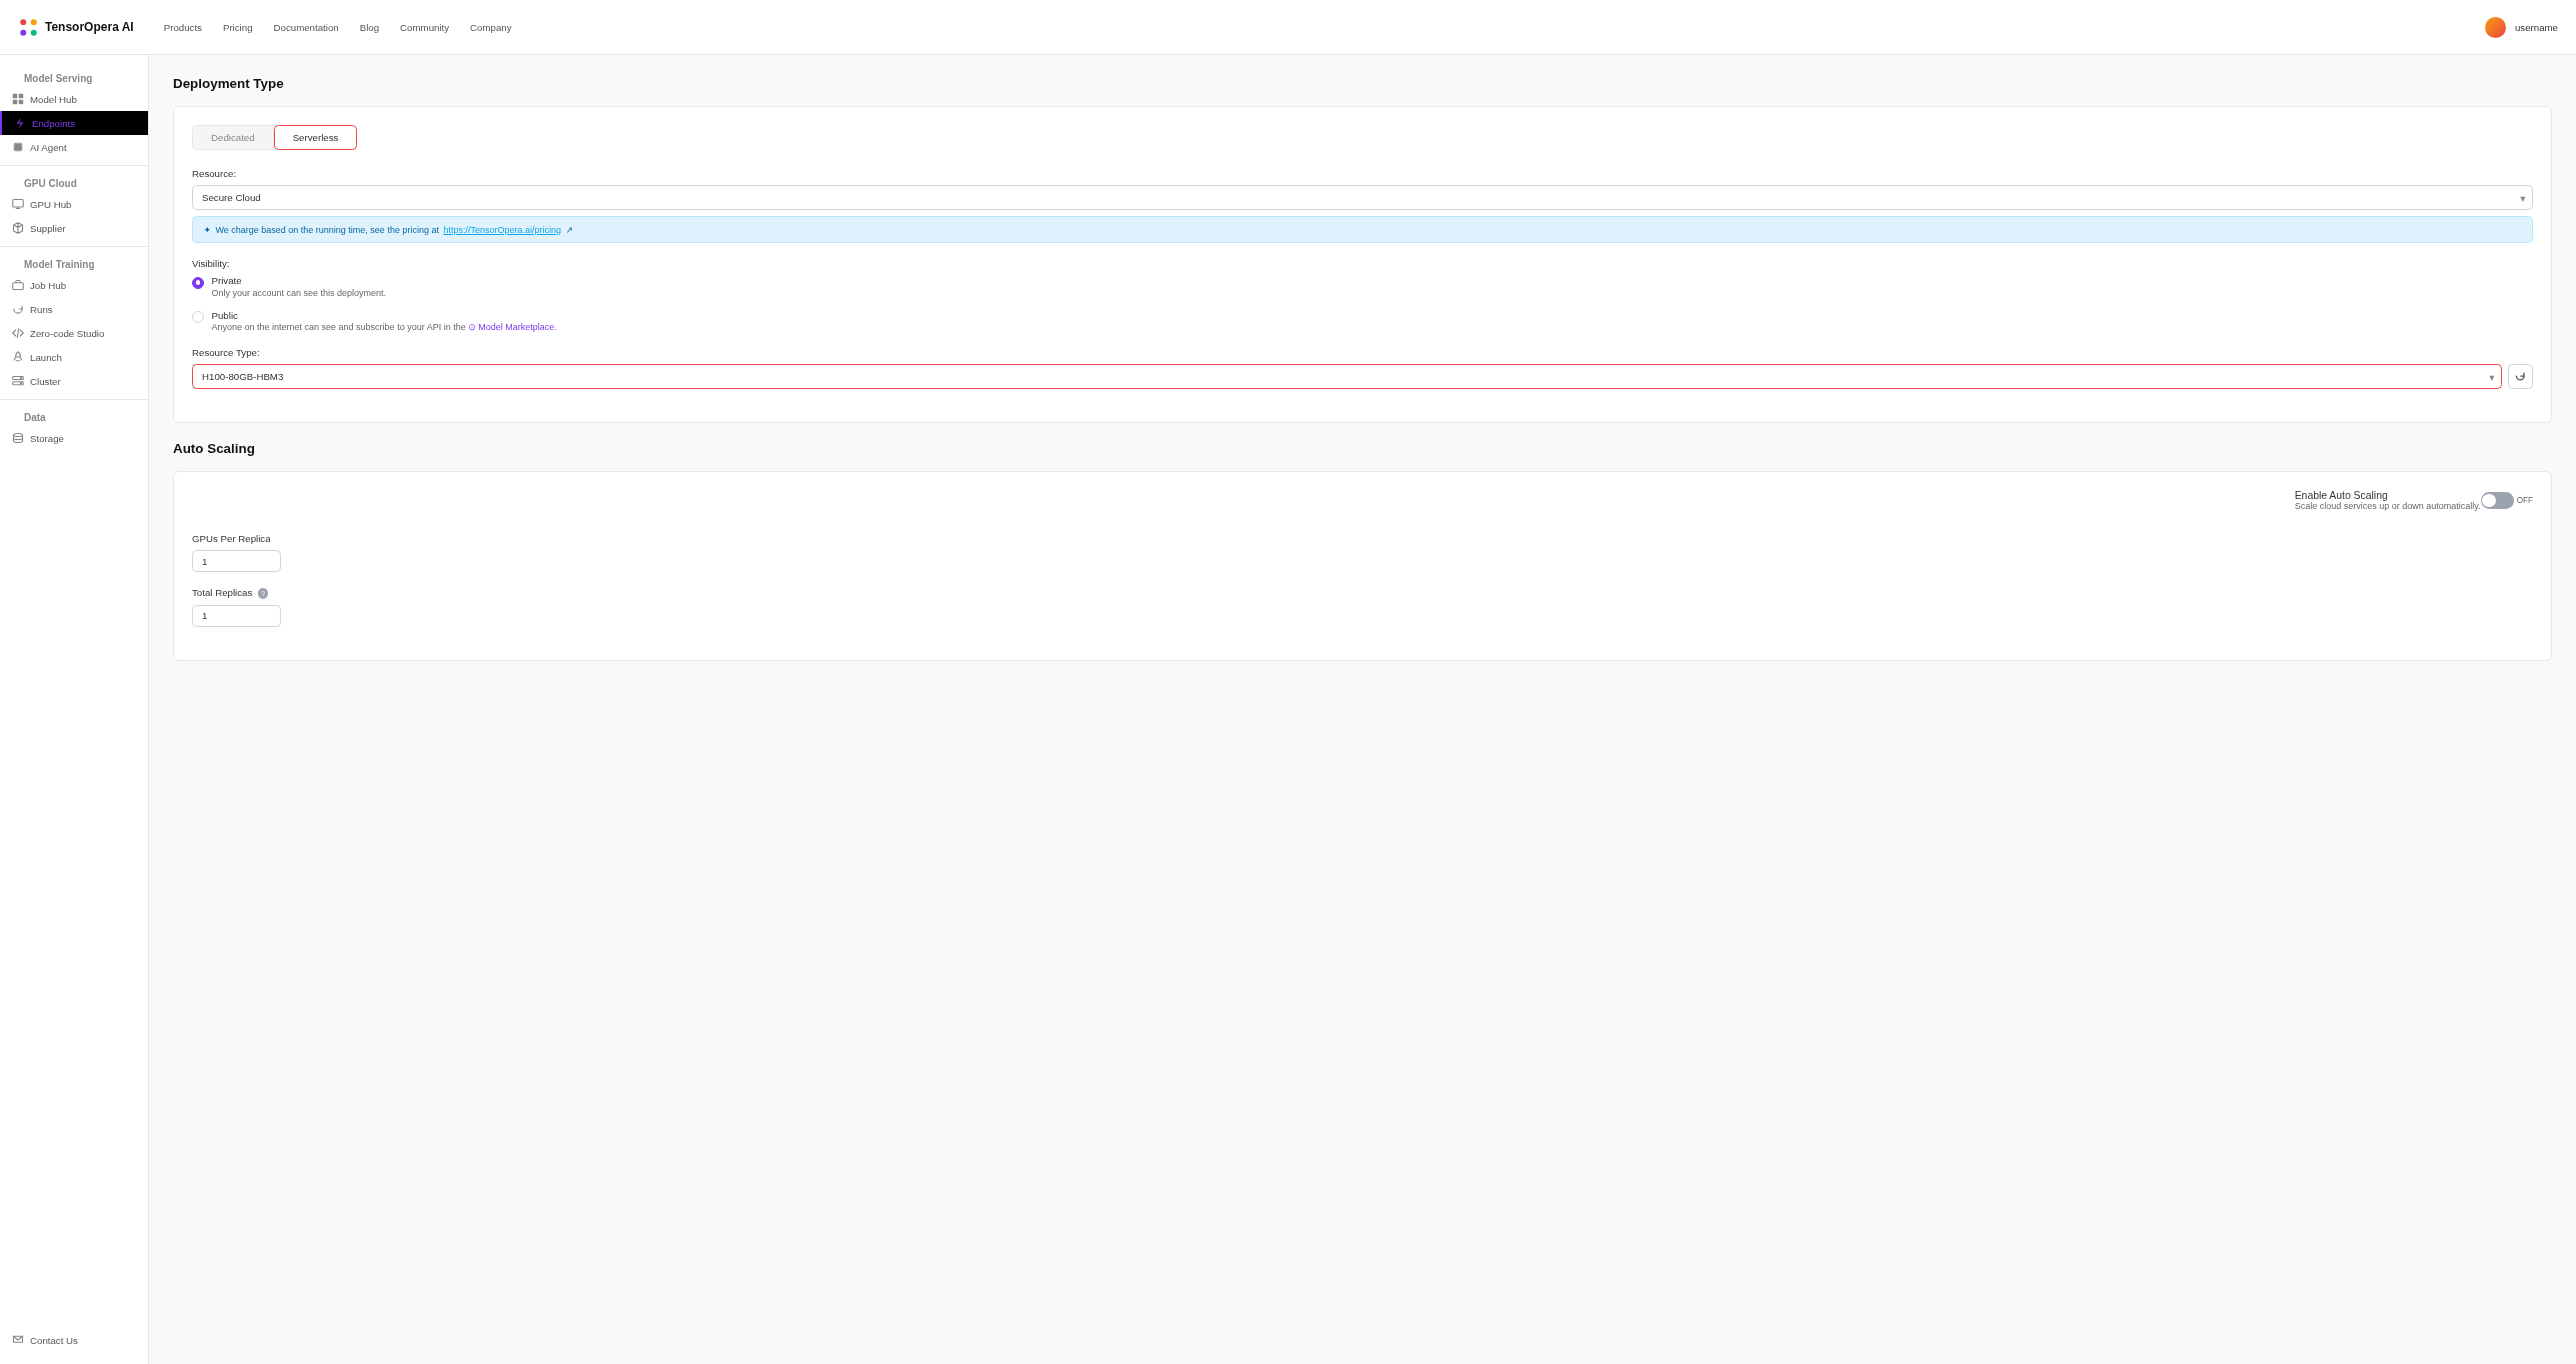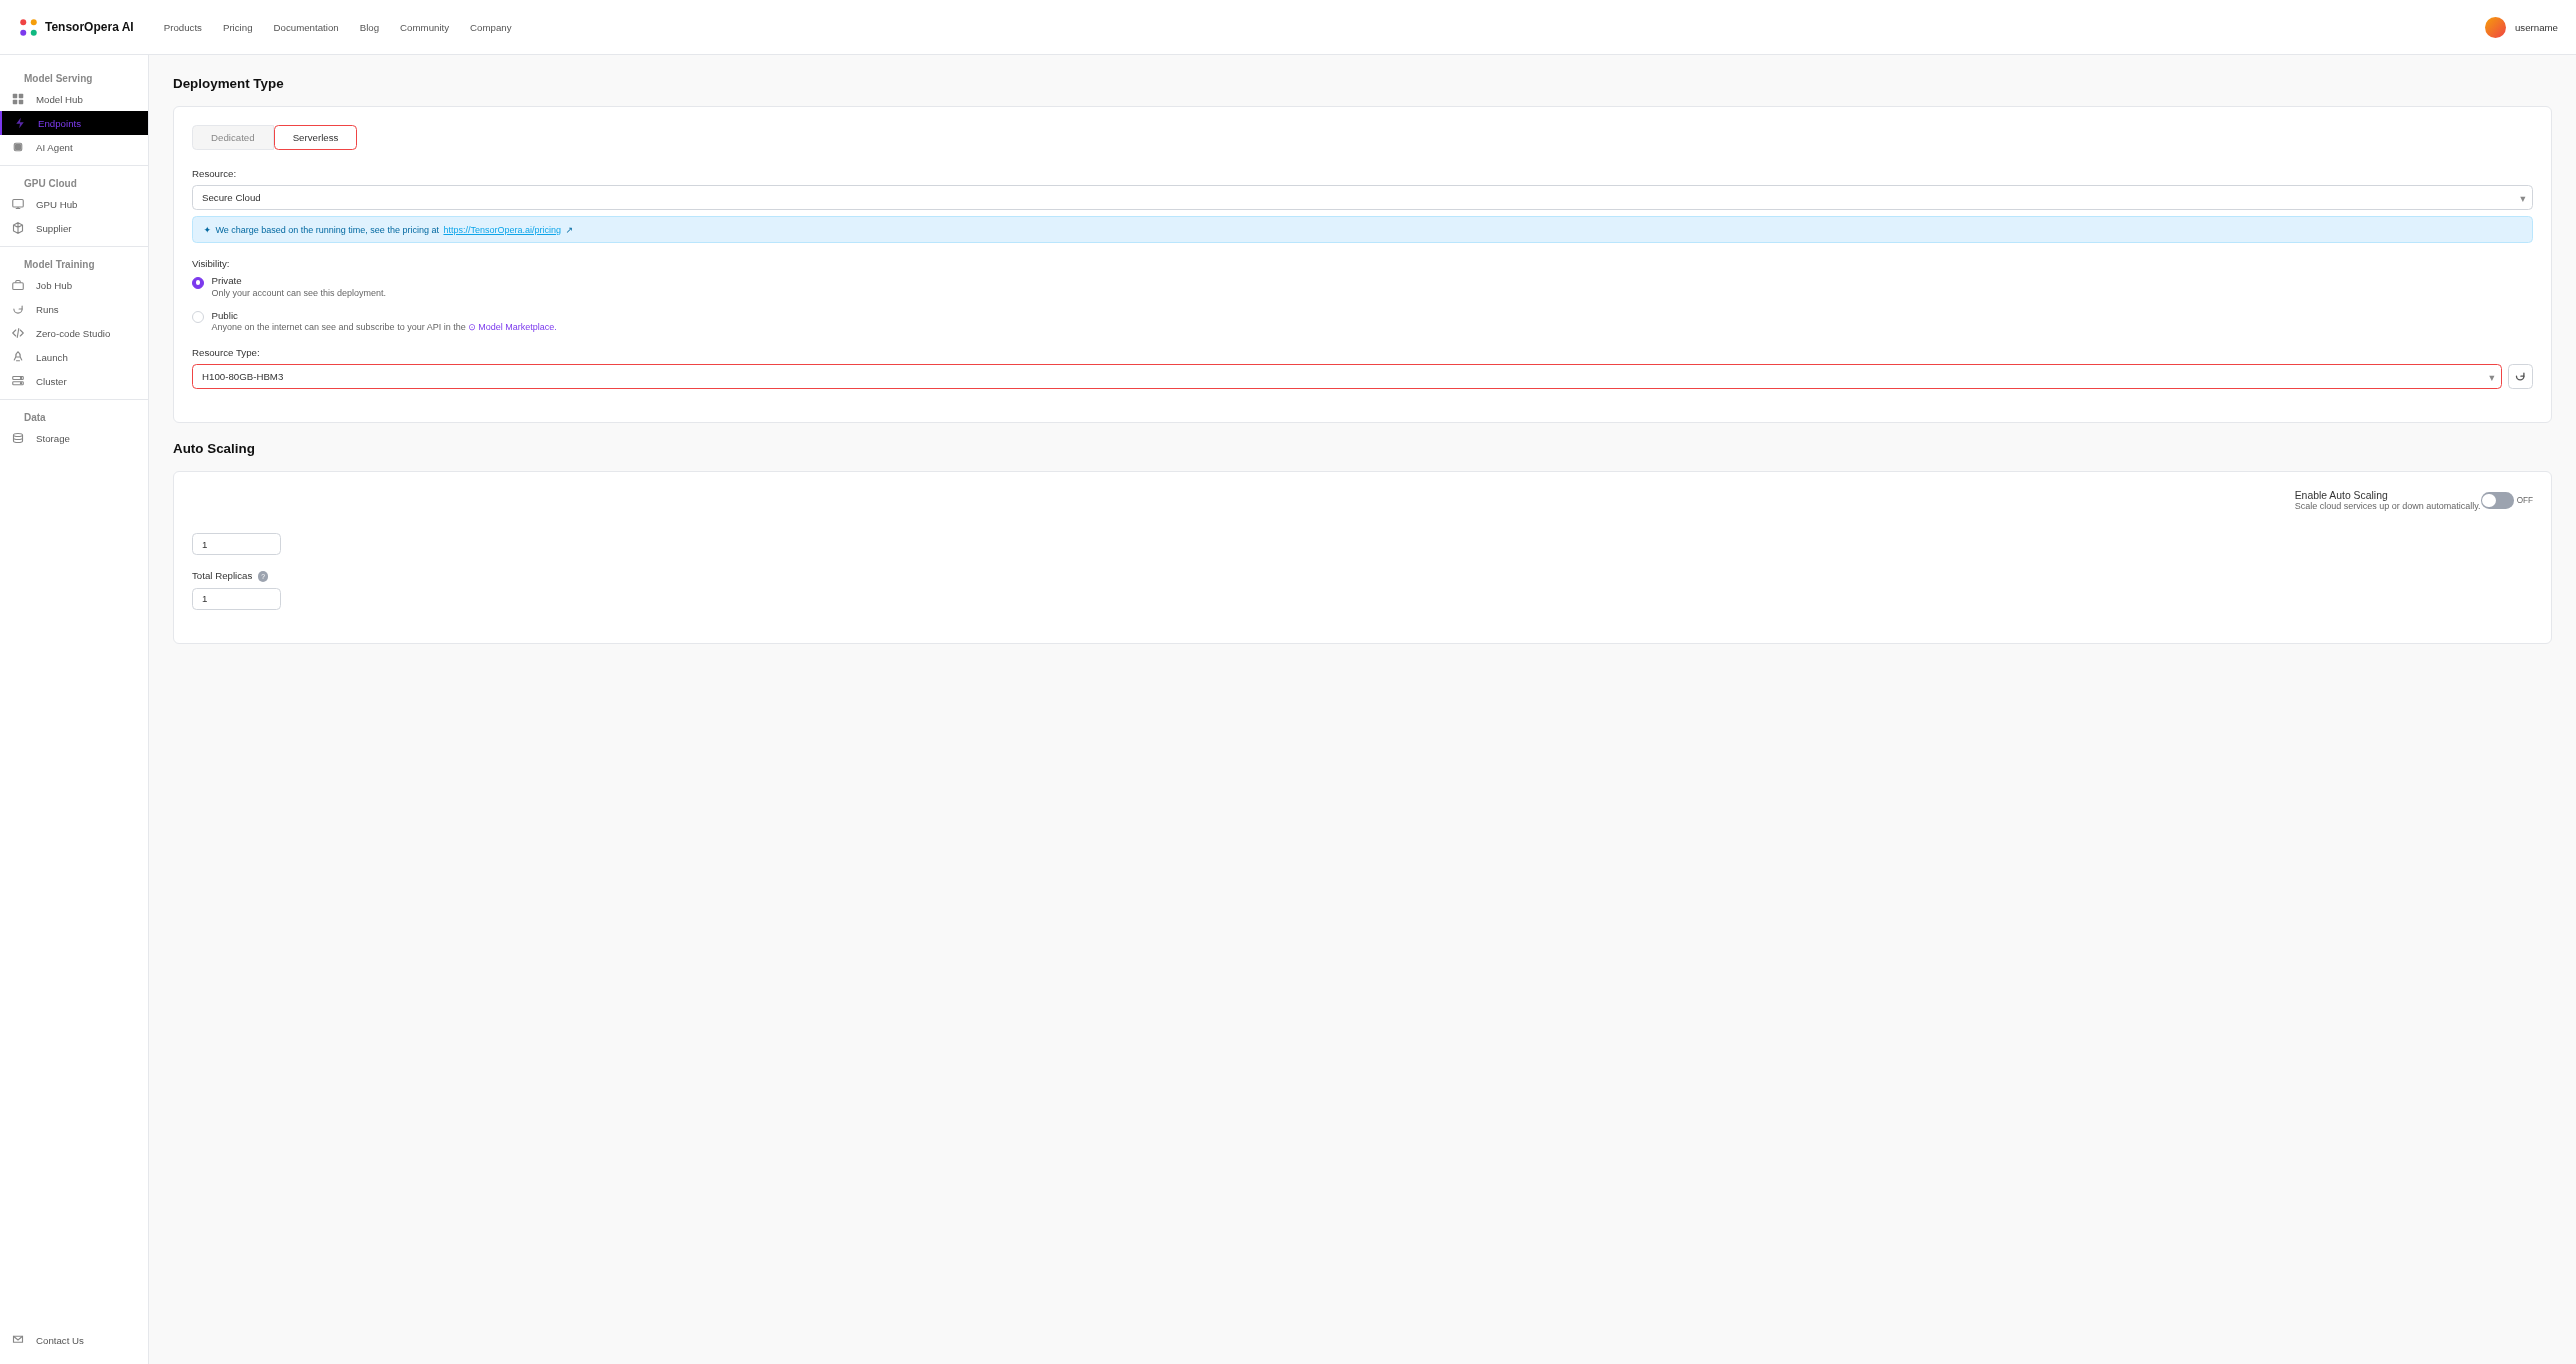--- a/index.html
+++ b/index.html
@@ -24,21 +24,21 @@
     
     .sidebar {
       width: 149px; background: #fff; border-right: 0.7px solid #e5e7eb;
       padding: 12px 0; flex-shrink: 0; overflow-y: auto;
     }
     .sidebar-section-title {
       font-size: 10px; font-weight: 600; color: #888; padding: 6px 24px 3px;
       text-transform: none; letter-spacing: 0;
     }
     .sidebar-item {
-      display: flex; align-items: center; gap: 12px; padding: 6px 12px;
+      display: flex; align-items: center; gap: 6px; padding: 6px 12px;
       cursor: pointer; color: #555; font-size: 9.7px; border-radius: 0;
       transition: background 0.15s;
     }
     .sidebar-item.active {
       background: #000000; color: #7c3aed; font-weight: 500;
       border-left: 2.2px solid #7c3aed;
     }
     .sidebar-icon { width: 12px; height: 12px; opacity: 0.7; flex-shrink: 0; }
     .sidebar-divider { border: none; border-top: 0.7px solid #e5e7eb; margin: 6px 0; }
 
@@ -358,20 +358,21 @@
           <div class="auto-scaling-title">Enable Auto Scaling</div>
           <div class="auto-scaling-desc">Scale cloud services up or down automatically.</div>
         </div>
         <div class="toggle-container">
           <div class="toggle"></div>
           <span class="toggle-label">OFF</span>
         </div>
       </div>
 
       <div class="form-group" style="margin-top: 12px;">
+        <label class="form-label">GPUs Per Replica</label>
         <input class="number-input" type="number" value="1" style="">
       </div>
 
       <div class="form-group">
         <label class="form-label">
           <span>Total Replicas</span>
           <span class="help-icon">?</span>
         </label>
         <input class="number-input" type="number" value="1" style="">
       </div>

